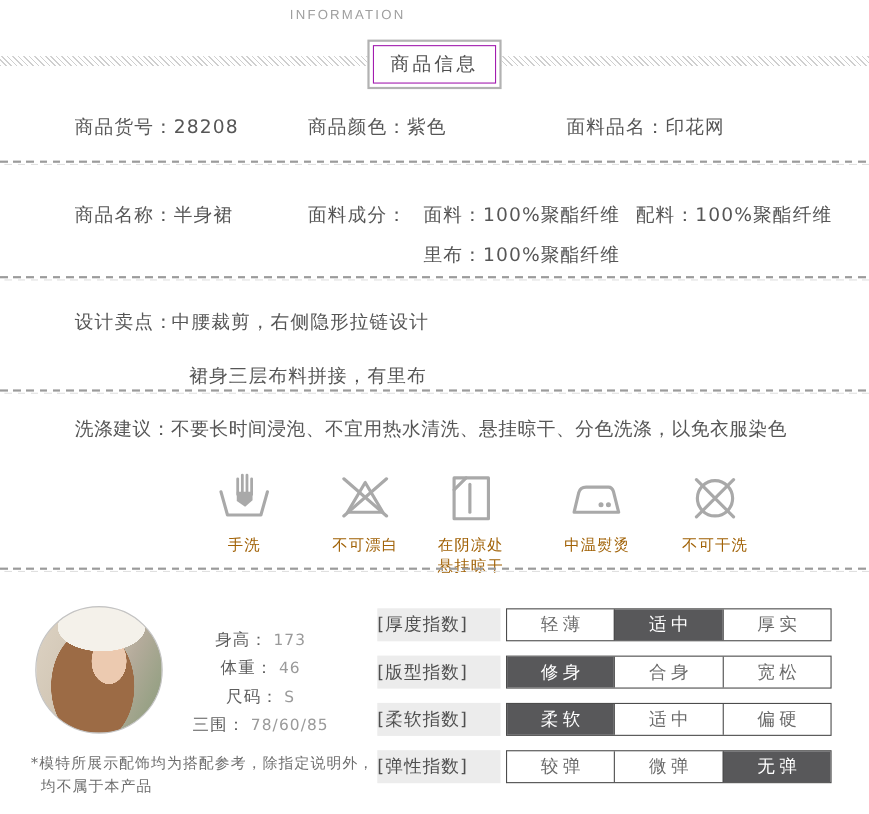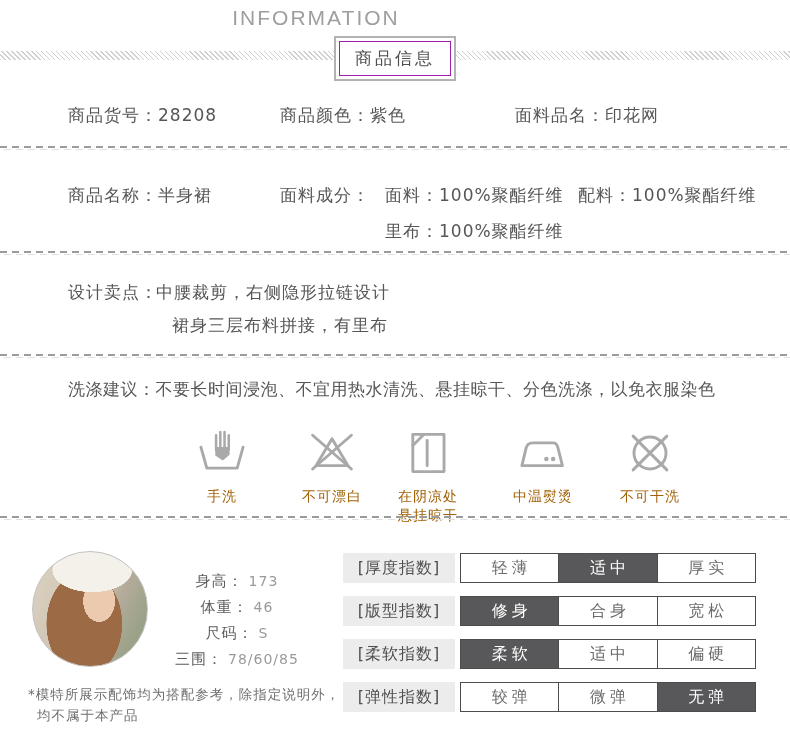--- a/index.html
+++ b/index.html
@@ -1,21 +1,21 @@
 <!DOCTYPE html>
 <html><head>
 <meta charset="utf-8">
 <style>
   html,body{margin:0;padding:0;background:#fff;}
   body{font-family:"DejaVu Sans","Liberation Sans",sans-serif;}
   #stage{position:relative;width:790px;height:740px;background:#fff;overflow:hidden;color:#565656;}
   .abs{position:absolute;}
 
   
-  .eyebrow{top:6px;left:0;width:632px;text-align:center;font-size:21px;letter-spacing:2px;color:#9e9e9e;font-family:"Liberation Sans",sans-serif;}
+  .eyebrow{top:6px;left:0;width:632px;text-align:center;font-size:12px;letter-spacing:2px;color:#9e9e9e;font-family:"Liberation Sans",sans-serif;}
   .hatch{top:51px;left:0;width:790px;height:9px;
     background:repeating-linear-gradient(45deg,#cfcfcf 0,#cfcfcf 1px,transparent 1px,transparent 3.5px);}
   .title-box{top:36px;left:395px;transform:translateX(-50%);background:#fff;border:2px solid #b2b2b2;padding:3px;z-index:2;}
   .title-box-inner{border:1px solid #a21caf;padding:5px 15px;font-size:17px;color:#4f4f4f;letter-spacing:3px;white-space:nowrap;}
 
   
   .sep{left:0;width:790px;height:5px;background-repeat:no-repeat;
     background-image:
       repeating-linear-gradient(90deg,#9b9b9b 0,#9b9b9b 7px,transparent 7px,transparent 12px),
       repeating-linear-gradient(90deg,#e0e0e0 0,#e0e0e0 7px,transparent 7px,transparent 12px);
@@ -43,21 +43,21 @@
   .stats{left:175px;top:568px;}
   .stat-row{height:26px;line-height:26px;white-space:nowrap;text-align:center;}
   .stat-row .slabel{font-size:15px;color:#5d5d5d;letter-spacing:1px;}
   .stat-row .svalue{font-size:14px;color:#9a9a9a;margin-left:5px;letter-spacing:1px;}
   .note{left:28px;top:684px;font-size:13.5px;color:#6e6e6e;line-height:21px;letter-spacing:1px;white-space:nowrap;}
   .note .note2{margin-left:9px;}
 
   
   .idx-row{left:343px;width:413px;height:30px;}
   .idx-label{position:absolute;left:0;top:0;width:112px;height:30px;line-height:30px;background:#ececec;
-    text-align:center;font-size:16px;color:#4f4f4f;letter-spacing:1px;}
+    font-size:16px;color:#4f4f4f;letter-spacing:1px;}
   .idx-table{position:absolute;left:117px;top:0;width:294px;height:28px;border:1px solid #4c4c4c;display:flex;background:#fff;}
   .cell{flex:1;text-align:center;line-height:28px;font-size:16px;color:#6b6b6b;letter-spacing:4px;padding-left:4px;border-left:1px solid #4c4c4c;overflow:hidden;}
   .cell:first-child{border-left:none;}
   .cell.sel{background:#58585a;color:#fff;}
 </style>
 </head>
 <body>
 
 <div id="stage">
 
@@ -74,21 +74,21 @@
 
   <div class="abs line" style="left:68px;top:184px;"><span>商品名称：</span><span class="val">半身裙</span></div>
   <div class="abs line" style="left:280px;top:184px;">面料成分：</div>
   <div class="abs line" style="left:385px;top:184px;">面料：100%聚酯纤维</div>
   <div class="abs line" style="left:578px;top:184px;">配料：100%聚酯纤维</div>
   <div class="abs line" style="left:385px;top:220px;">里布：100%聚酯纤维</div>
   <div class="abs sep" style="top:251px;"></div>
 
   <div class="abs line" style="left:68px;top:281px;">设计卖点：</div>
   <div class="abs line" style="left:156px;top:281px;">中腰裁剪，右侧隐形拉链设计</div>
-  <div class="abs line" style="left:172px;top:314px;text-align:right;">裙身三层布料拼接，有里布</div>
+  <div class="abs line" style="left:172px;top:330px;text-align:right;">裙身三层布料拼接，有里布</div>
   <div class="abs sep" style="top:354px;"></div>
 
   <div class="abs line" style="left:68px;top:378px;letter-spacing:0.5px;"><span>洗涤建议：</span><span>不要长时间浸泡、不宜用热水清洗、悬挂晾干、分色洗涤，以免衣服染色</span></div>
 
   <div class="abs care" style="left:162px;">
     <svg viewBox="0 0 64 64">
       <path class="stroke" d="M7 25 L14 50 H50 L57 25"></path>
       <path class="stroke" style="stroke-width:3" d="M25 28 V11 M30 26 V7 M35 26 V7 M40 28 V11"></path>
       <path class="fillg" d="M24 25 h17 v9 l-8 7 -9 -6 z"></path>
     </svg>

